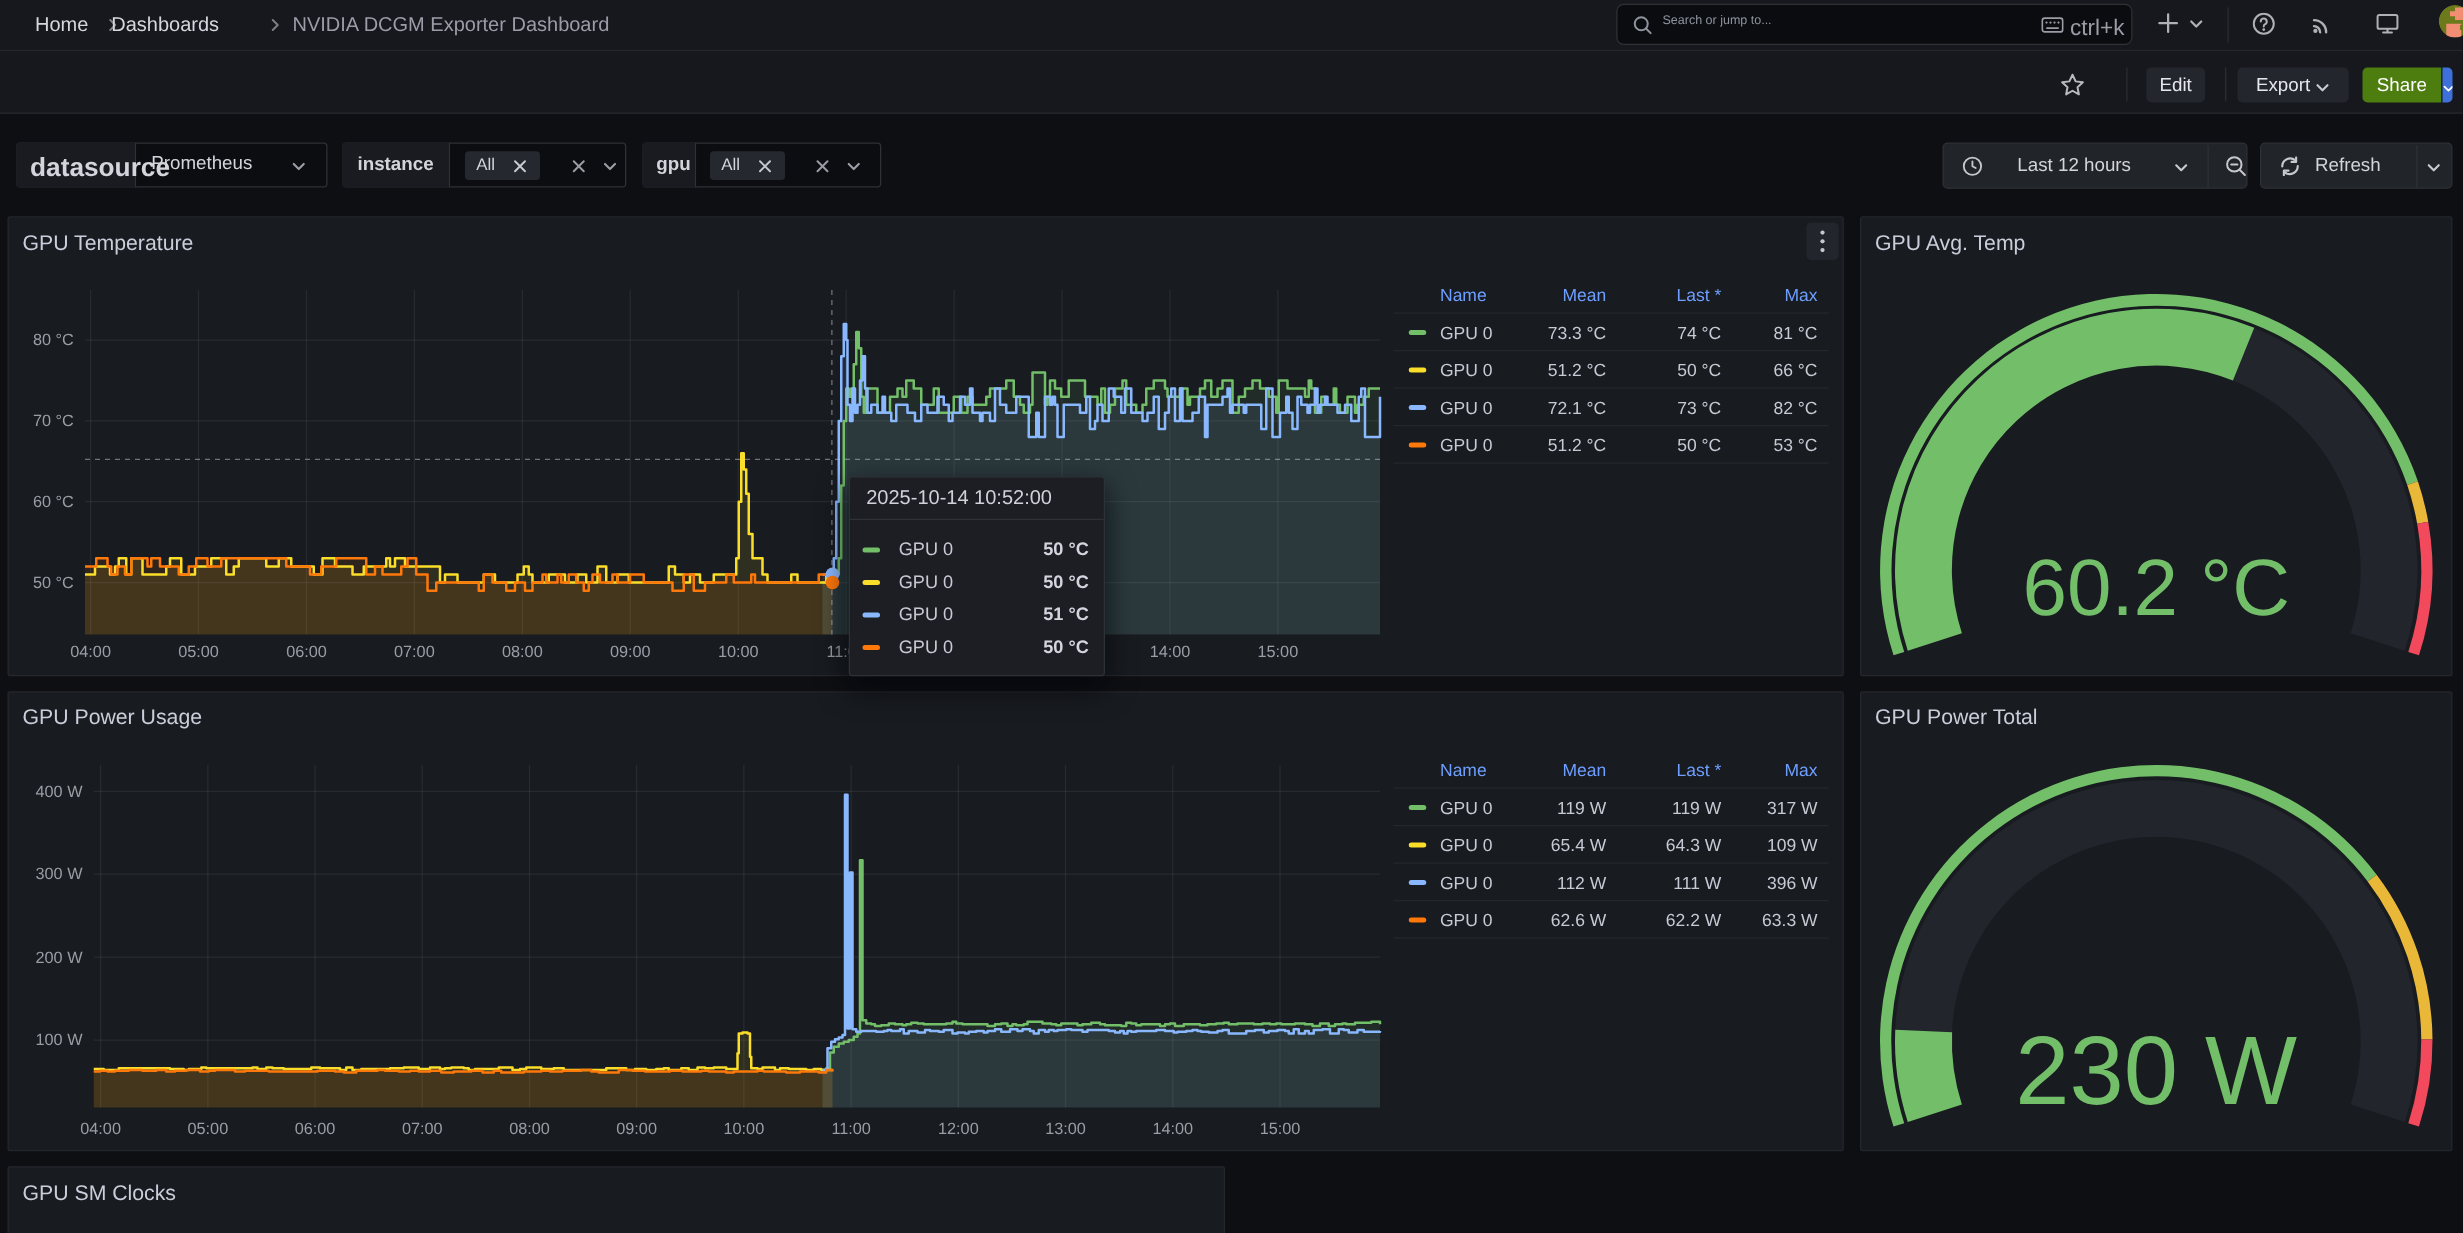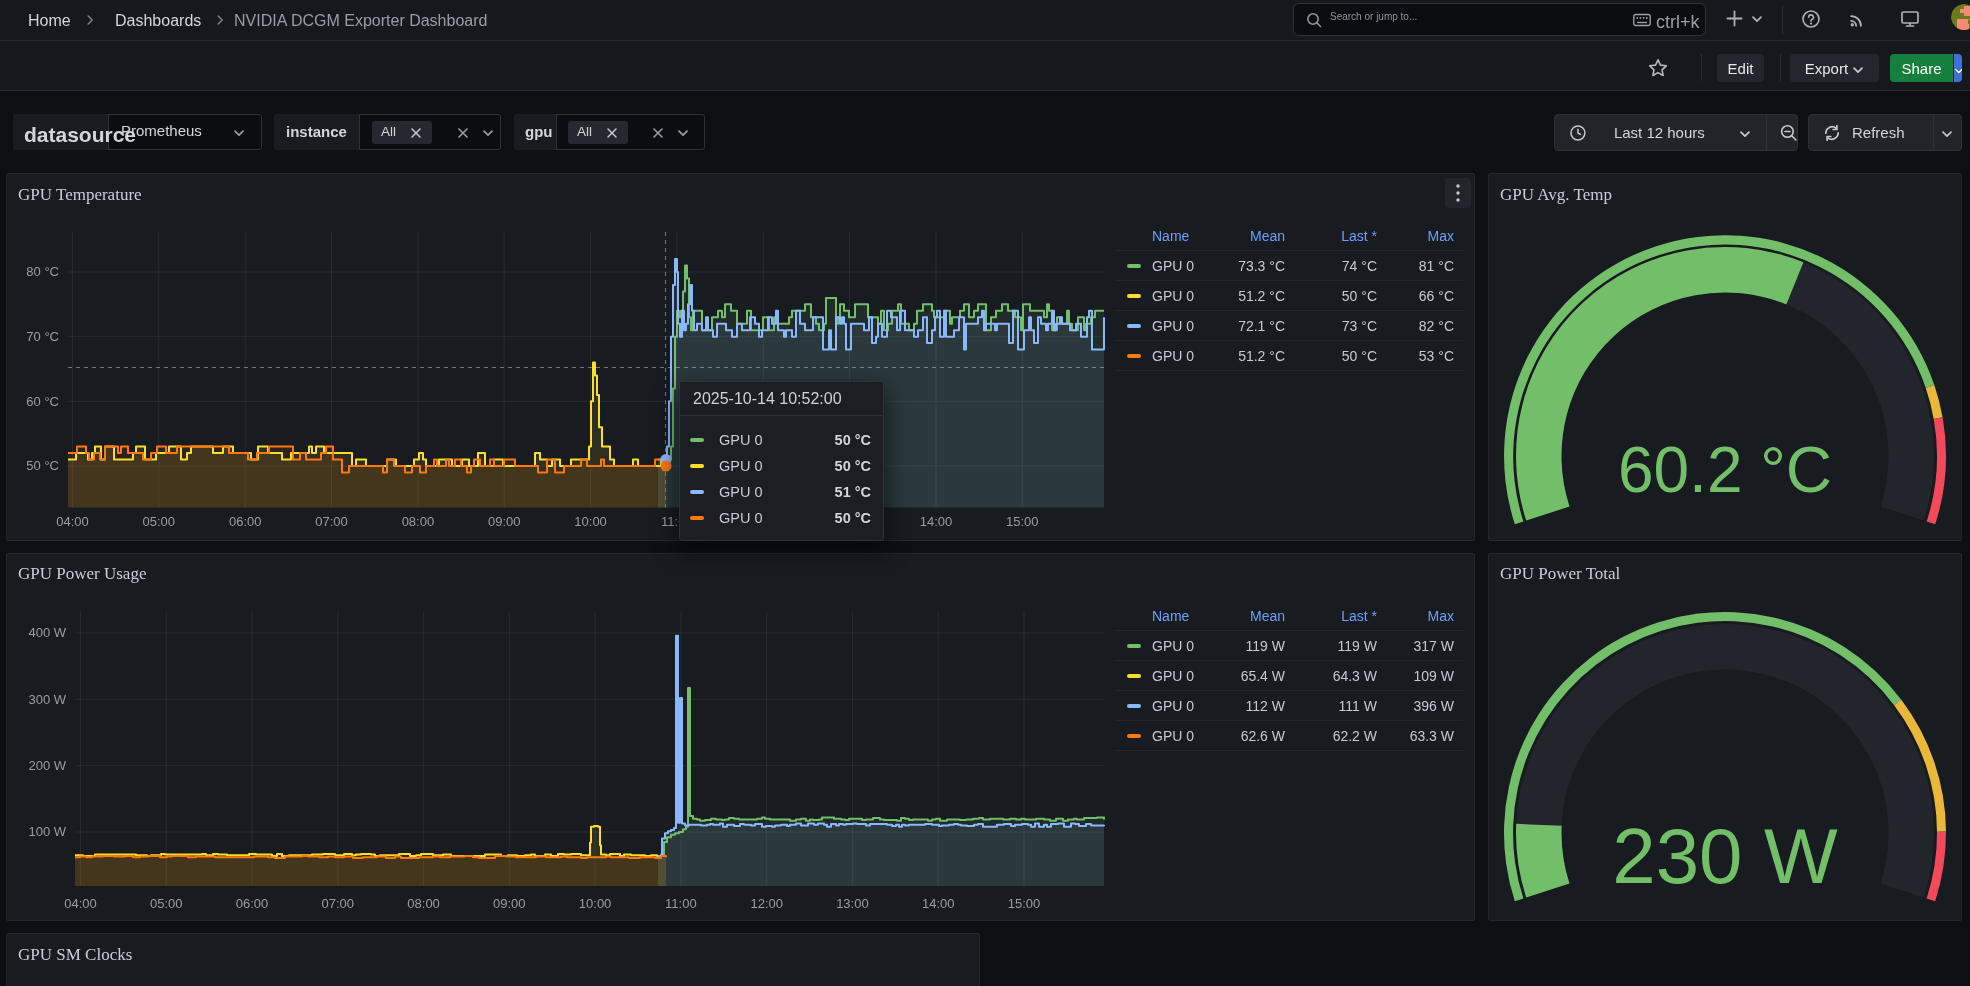--- a/index.html
+++ b/index.html
@@ -1,21 +1,21 @@
 <!DOCTYPE html>
 <html><head><meta charset="utf-8"><style>
 * { margin:0; padding:0; box-sizing:border-box; }
 html,body { width:1970px; height:986px; background:#0e0f13; font-family:"Liberation Sans",sans-serif; overflow:hidden; }
 .abs { position:absolute; }
 #nav { position:absolute; left:0; top:0; width:100%; height:41px; background:#16181d; border-bottom:1px solid #26282e; }
 #toolbar { position:absolute; left:0; top:41px; width:100%; height:50px; background:#16181d; border-bottom:1px solid #26282e; }
 .crumb { position:absolute; top:0; height:45px; line-height:41px; font-size:16px; color:#d5d6de; font-weight:500; }
 .crumb.dim { color:#9a9da8; font-weight:400; }
 .panel { position:absolute; background:#181b20; border:1px solid #25272e; border-radius:2px; }
-.ptitle { position:absolute; font-size:17px; font-weight:500; color:#cccddb;font-family:Liberation Serif, serif; }
+.ptitle { position:absolute; font-size:17px; font-weight:500; color:#cccddb; }
 .ax { font-family:"Liberation Sans",sans-serif; font-size:13px; fill:#9a9da6; }
 .btn { position:absolute; height:28px; border-radius:4px; background:#24262d; color:#e6e7ec; font-size:15px; font-weight:500; display:flex; align-items:center; justify-content:center; }
 .tbtn { position:absolute; height:37px; border:1px solid #2e3136; border-radius:4px; background:#212429; color:#d4d5dc; font-size:15px; font-weight:500; display:flex; align-items:center; }
 .lgd { position:absolute; left:1115px; width:348px; font-size:14px; color:#c8c9d5; }
 .lrow { display:flex; height:30px; align-items:center; border-bottom:1px solid rgba(204,204,220,0.07); }
 .lrow.lhead { color:#6e9fff; font-weight:500; height:29px; }
 .c1 { width:110px; display:flex; align-items:center; padding-left:12px; }
 .c1h { width:110px; padding-left:37px; }
 .c1 i { display:inline-block; width:14px; height:4px; border-radius:2px; margin-right:11px; }
 .c2 { width:60px; text-align:right; }
@@ -28,21 +28,21 @@
 .vlabel { position:absolute; font-size:15px; color:#d4d5dc; font-weight:500; }
 </style></head>
 <body>
 <div id="nav"></div>
 <div id="toolbar"></div>
 
 <span class="crumb" style="left:28px">Home</span>
 <svg width="12" height="12" viewBox="0 0 12 12" style="position:absolute;left:84px;top:14px;transform:rotate(-90deg)">
     <path d="M2 4.2 L6 8.2 L10 4.2" fill="none" stroke="#7b7e87" stroke-width="1.6" stroke-linecap="round" stroke-linejoin="round"></path>
   </svg>
-<span class="crumb" style="left:115px">Dashboards</span>
+<span class="crumb" style="left:89px">Dashboards</span>
 <svg width="12" height="12" viewBox="0 0 12 12" style="position:absolute;left:214px;top:14px;transform:rotate(-90deg)">
     <path d="M2 4.2 L6 8.2 L10 4.2" fill="none" stroke="#7b7e87" stroke-width="1.6" stroke-linecap="round" stroke-linejoin="round"></path>
   </svg>
 <span class="crumb dim" style="left:234px">NVIDIA DCGM Exporter Dashboard</span>
 
 <div class="abs" style="left:1293px;top:3px;width:413px;height:33px;background:#0b0c10;border:1px solid #2c3235;border-radius:6px"></div>
 <svg width="17" height="17" viewBox="0 0 17 17" style="position:absolute;left:1305px;top:11px">
     <circle cx="8" cy="8" r="5.2" fill="none" stroke="#8e939e" stroke-width="1.6"></circle>
     <line x1="11.8" y1="11.8" x2="15.5" y2="15.5" stroke="#8e939e" stroke-width="1.6" stroke-linecap="round"></line>
   </svg>
@@ -92,21 +92,21 @@
 
 <svg width="20" height="19" viewBox="0 0 20 19" style="position:absolute;left:1648px;top:58px">
     <path d="M10 1.8 L12.5 7.1 L18.3 7.8 L14 11.8 L15.1 17.5 L10 14.6 L4.9 17.5 L6 11.8 L1.7 7.8 L7.5 7.1 Z" fill="none" stroke="#b7b9c0" stroke-width="1.6" stroke-linejoin="round"></path>
   </svg>
 <div class="abs" style="left:1701px;top:54px;width:1px;height:27px;background:#2a2c32"></div>
 <div class="btn" style="left:1717px;top:54px;width:47px">Edit</div>
 <div class="abs" style="left:1780px;top:54px;width:1px;height:27px;background:#2a2c32"></div>
 <div class="btn" style="left:1790px;top:54px;width:89px">Export&nbsp;<svg width="12" height="11" viewBox="0 0 12 11" style="margin-top:2px">
       <path d="M2 4.2 L6 8.2 L10 4.2" fill="none" stroke="#c9cad1" stroke-width="1.7" stroke-linecap="round" stroke-linejoin="round"></path>
     </svg></div>
-<div class="btn" style="left:1890px;top:54px;width:63px;background:#15803d;color:#fff;border-radius:4px 0 0 4px">Share</div>
+<div class="btn" style="left:1890px;top:54px;width:63px;background:#4d7c0f;color:#fff;border-radius:4px 0 0 4px">Share</div>
 <div class="btn" style="left:1954px;top:54px;width:8px;background:#3d71d9;border-radius:0 4px 4px 0;overflow:visible">
     <svg width="10" height="10" viewBox="0 0 10 10" style="margin-top:3px">
       <path d="M2 4.2 L6 8.2 L10 4.2" fill="none" stroke="#fff" stroke-width="1.7" stroke-linecap="round" stroke-linejoin="round"></path>
     </svg>
   </div>
 
 <div class="abs" style="left:13px;top:114px;width:249px;height:36px;border:1px solid #2c3235;border-radius:3px;background:#0c0d11"></div>
 <div class="abs" style="left:13px;top:114px;width:96px;height:36px;background:#191b20;border-right:1px solid #2c3235;border-radius:3px 0 0 3px"></div>
 <span class="vlabel" style="left:24px;top:123px;font-weight:600;font-size:21px">datasource</span>
 <span class="vlabel" style="left:121px;top:122px">Prometheus</span>

